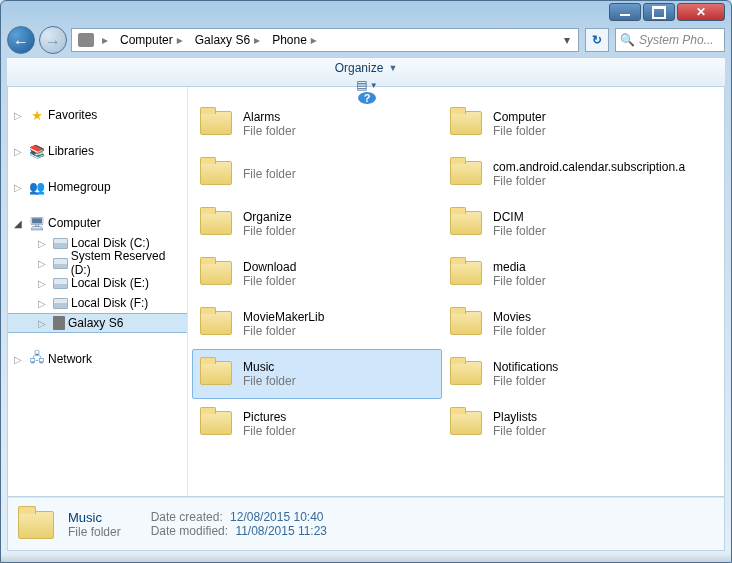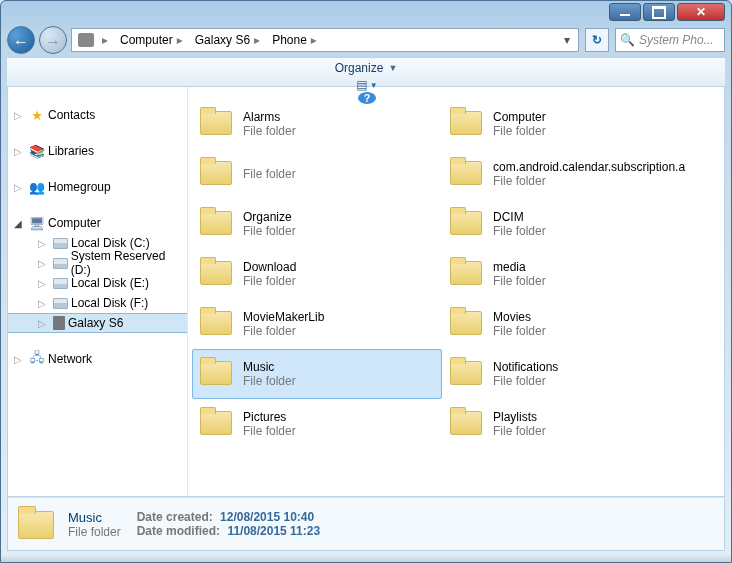--- a/index.html
+++ b/index.html
@@ -66,21 +66,21 @@
   .item-text .name { color:#000; }
   .item-text .sub  { color:#777; }
 
   
   .details { height:54px; margin:0 6px; background:#f4f9fd; border:1px solid #bcd3e6; border-top:1px solid #d8e6f1; display:flex; align-items:center; padding:4px 8px; gap:10px;}
   .big-folder { width:42px; height:42px; position:relative; }
   .big-folder::before { content:""; position:absolute; left:2px; top:8px; width:34px; height:26px; background:linear-gradient(to bottom,#f7e7ad,#e9cf6e); border-radius:2px; border:1px solid #d2b75a;}
   .big-folder::after { content:""; position:absolute; left:2px; top:3px; width:16px; height:7px; background:#f4dc8b; border:1px solid #d2b75a; border-bottom:none; border-radius:2px 2px 0 0;}
   .det-col1 .name { font-size:13px; color:#003d73;}
   .det-col1 .sub { color:#777;}
-  .det-col2 { margin-left:6px; font-size:12px;font-weight:bold;}
+  .det-col2 { margin-left:20px; font-size:12px;}
   .det-col2 .lbl { color:#777; display:inline-block;}
   .det-col2 .val { color:#346a9c; margin-left:4px;}
 
   
   .bottom-shade { position:absolute; left:0; right:0; bottom:0; height:8px; background:linear-gradient(to top, rgba(0,0,0,0.12), transparent);}
 </style>
 </head>
 <body>
 
 <div class="window">
@@ -130,21 +130,21 @@
     <div class="tool-ic">▤ <span style="font-size:8px;margin-left:2px;">▼</span></div>
     <div class="tool-ic help">?</div>
   </div>
 
   <div class="mainarea">
 
     <div class="navpane">
       <div class="tree-item">
         <span class="arrow">▷</span>
         <span class="ic ic-star">★</span>
-        <span>Contacts</span>
+        <span>Favorites</span>
       </div>
       <div class="tree-spacer"></div>
       <div class="tree-item">
         <span class="arrow">▷</span>
         <span class="ic ic-lib">📚</span>
         <span>Libraries</span>
       </div>
       <div class="tree-spacer"></div>
       <div class="tree-item">
         <span class="arrow">▷</span>

